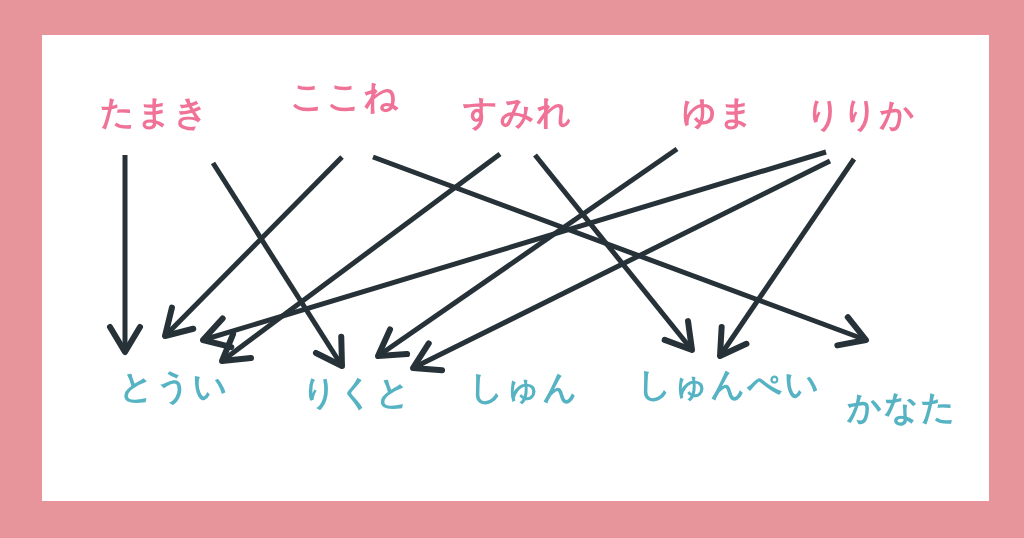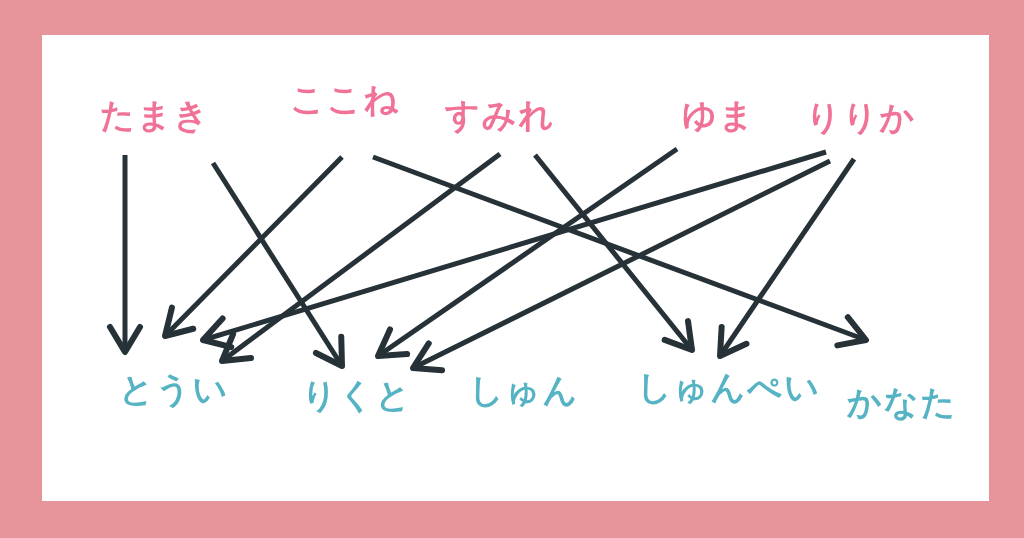--- a/index.html
+++ b/index.html
@@ -1,19 +1,19 @@
 <!DOCTYPE html>
 <html><head>
 <meta charset="utf-8">
 <style>
   html, body { margin: 0; padding: 0; }
   body { width: 1024px; height: 538px; background: #e8949b; position: relative; overflow: hidden; font-family: "DejaVu Sans", sans-serif; }
   .frame { position: absolute; left: 42px; top: 35px; width: 947px; height: 466px; background: #ffffff; }
   .diagram { position: absolute; left: 0; top: 0; width: 1024px; height: 538px; }
-  .name { position: absolute; font-size: 34px; font-weight: bold; letter-spacing: 2px; white-space: nowrap; line-height: 1; }
+  .name { position: absolute; font-size: 34px; font-weight: bold; letter-spacing: 2px; white-space: nowrap; line-height: 1; font-family: Liberation Mono, monospace; }
   .top { color: #f07297; }
   .bottom { color: #55b3c3; margin-left: 17px; }
 </style>
 </head>
 <body>
 
 <div class="frame"></div>
 
 <svg class="diagram" viewBox="0 0 1024 538" xmlns="http://www.w3.org/2000/svg">
   <defs>
@@ -30,21 +30,21 @@
     <line x1="535" y1="155" x2="692" y2="350" marker-end="url(#ah)"></line>
     <line x1="677" y1="149" x2="378" y2="356" marker-end="url(#ah)"></line>
     <line x1="826" y1="152" x2="203" y2="340" marker-end="url(#ah)"></line>
     <line x1="830" y1="161" x2="413" y2="368" marker-end="url(#ah)"></line>
     <line x1="854" y1="159" x2="720" y2="356" marker-end="url(#ah)"></line>
   </g>
 </svg>
 
 <div class="name top" style="left:100px; top:98px;">たまき</div>
 <div class="name top" style="left:290px; top:82px;">ここね</div>
-<div class="name top" style="left:445px; top:98px;">すみれ</div>
+<div class="name top" style="left:463px; top:98px;">すみれ</div>
 <div class="name top" style="left:682px; top:98px;">ゆま</div>
 <div class="name top" style="left:806px; top:100px;">りりか</div>
 
 <div class="name bottom" style="left:102px; top:372px;">とうい</div>
 <div class="name bottom" style="left:285px; top:378px;">りくと</div>
 <div class="name bottom" style="left:452px; top:373px;">しゅん</div>
 <div class="name bottom" style="left:620px; top:370px;">しゅんぺい</div>
-<div class="name bottom" style="left:830px; top:385px;">かなた</div>
+<div class="name bottom" style="left:830px; top:393px;">かなた</div>
 
 </body></html>

